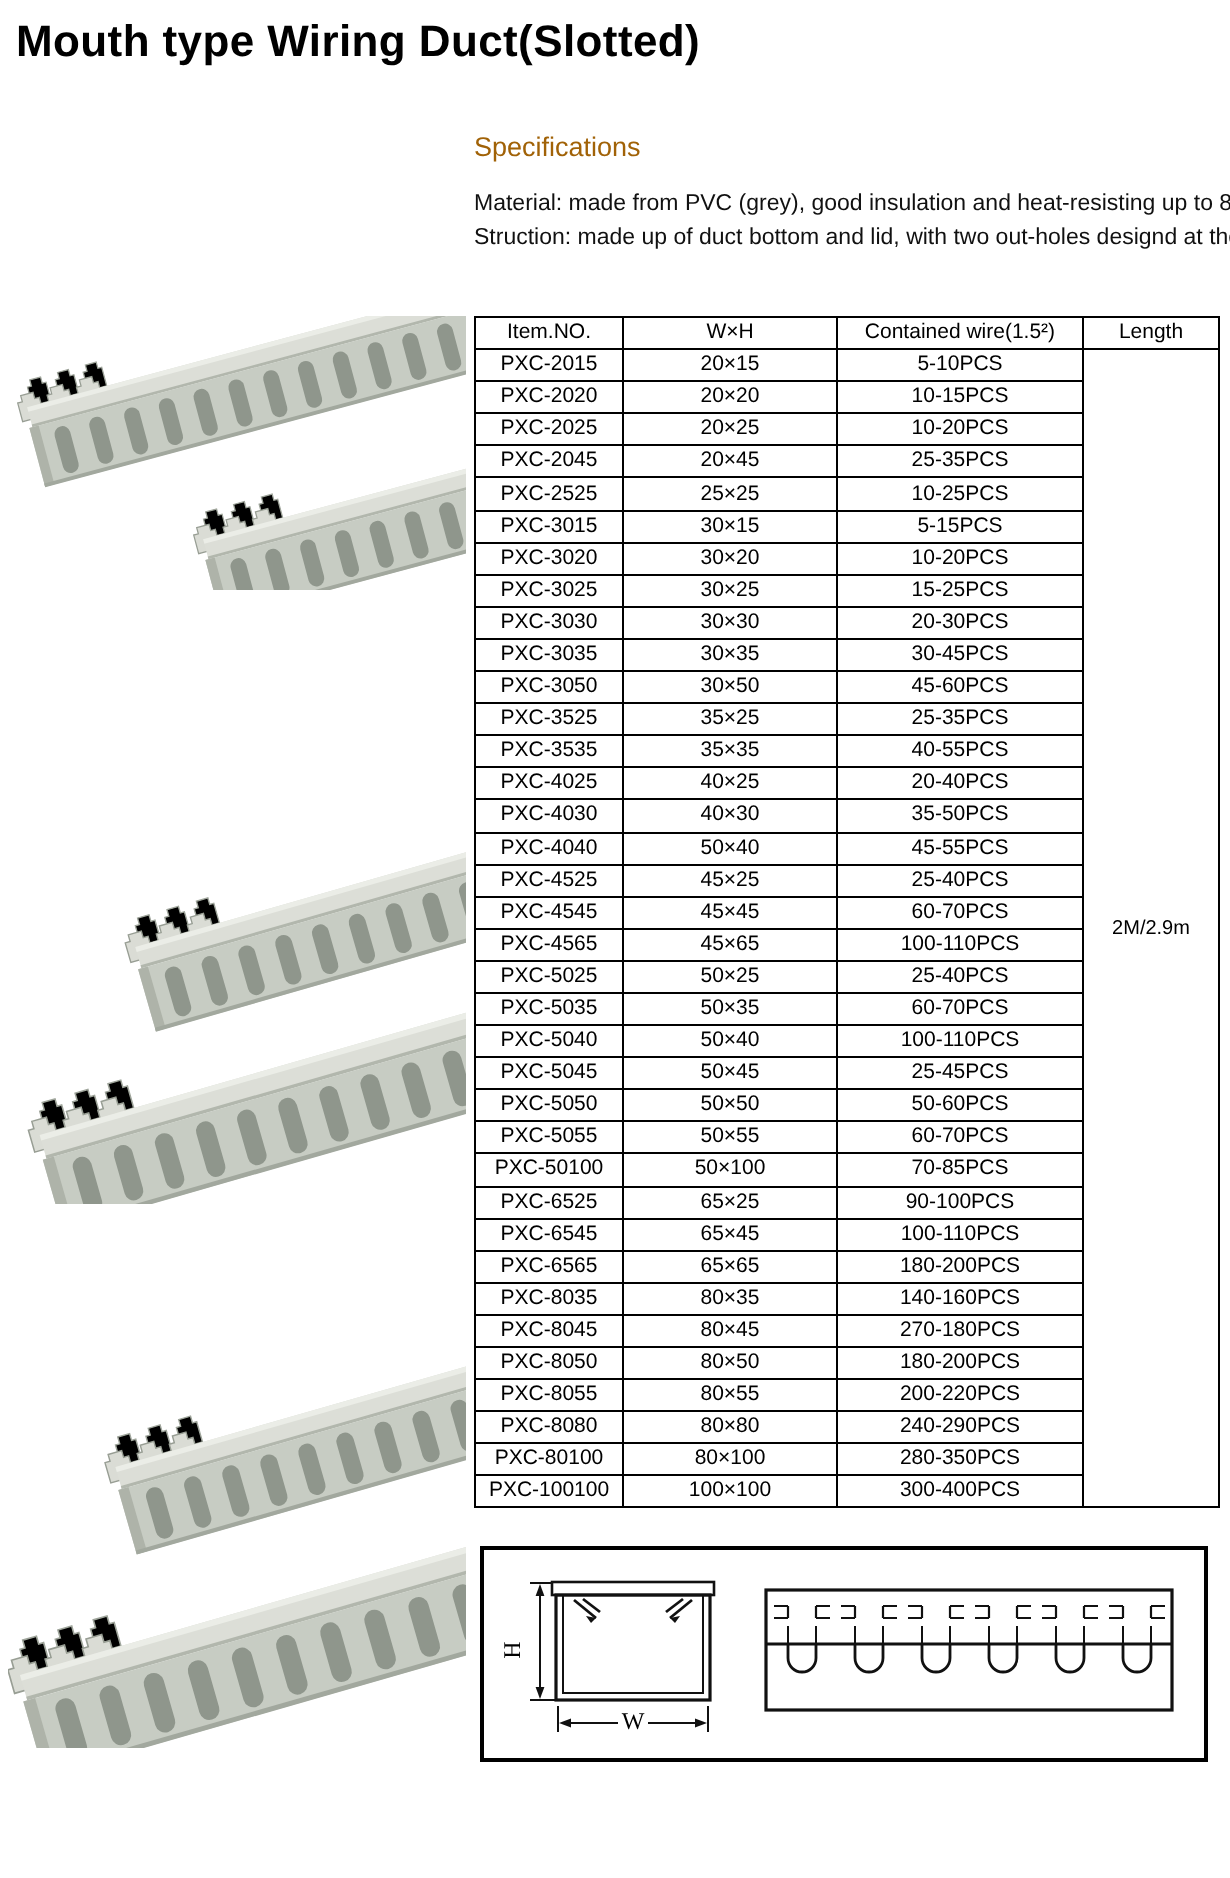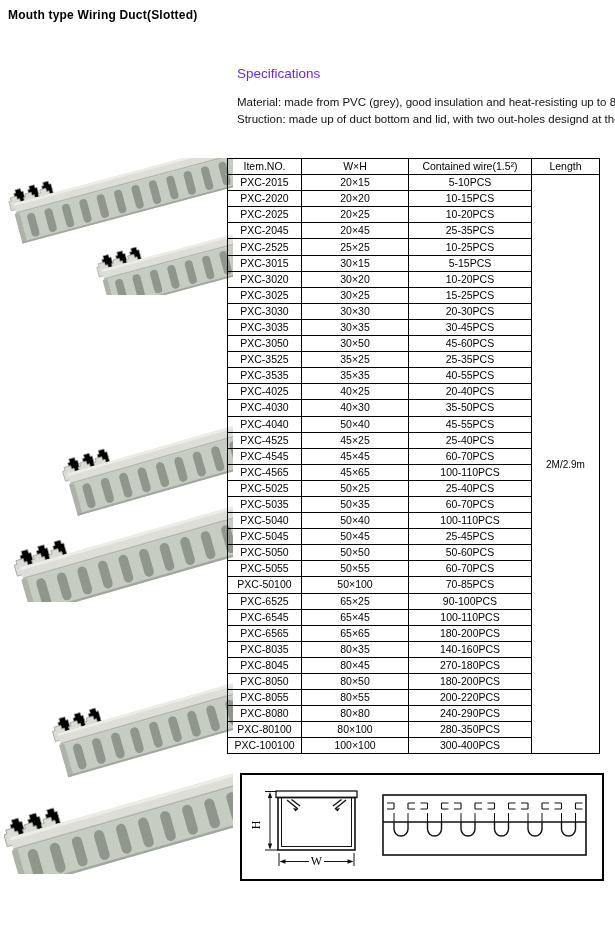--- a/index.html
+++ b/index.html
@@ -2,27 +2,27 @@
 <html><head>
 <meta charset="utf-8">
 <style>
   html,body{margin:0;padding:0;}
   body{
     width:615px;height:939px;position:relative;background:#ffffff;
     font-family:"Liberation Sans", sans-serif;color:#000;overflow:hidden;
   }
   .page-title{
     position:absolute;left:8px;top:8px;margin:0;
-    font-size:12px;font-weight:bold;letter-spacing:0.2px;color:#000;
+    font-size:22px;font-weight:bold;letter-spacing:0.2px;color:#000;
   }
   .specs{position:absolute;left:237px;top:66px;width:378px;}
-  .specs-heading{font-size:13.5px;font-weight:normal;color:#6d28d9;margin:0 0 13px 0;}
+  .specs-heading{font-size:13.5px;font-weight:normal;color:#a16207;margin:0 0 13px 0;}
   .spec-line{font-size:11.5px;color:#111;line-height:16.5px;white-space:nowrap;}
   .spec-table{
-    position:absolute;left:227px;top:158px;width:372px;
+    position:absolute;left:237px;top:158px;width:372px;
     border-collapse:collapse;table-layout:fixed;
   }
   .spec-table th,.spec-table td{
     border:1px solid #000;font-size:10.5px;font-weight:normal;
     text-align:center;vertical-align:middle;padding:0;height:15.1px;line-height:15px;
     overflow:hidden;white-space:nowrap;
   }
   .spec-table td.len{vertical-align:middle;font-size:10px;}
   .photo{position:absolute;}
   .diagram{position:absolute;left:240px;top:773px;}

